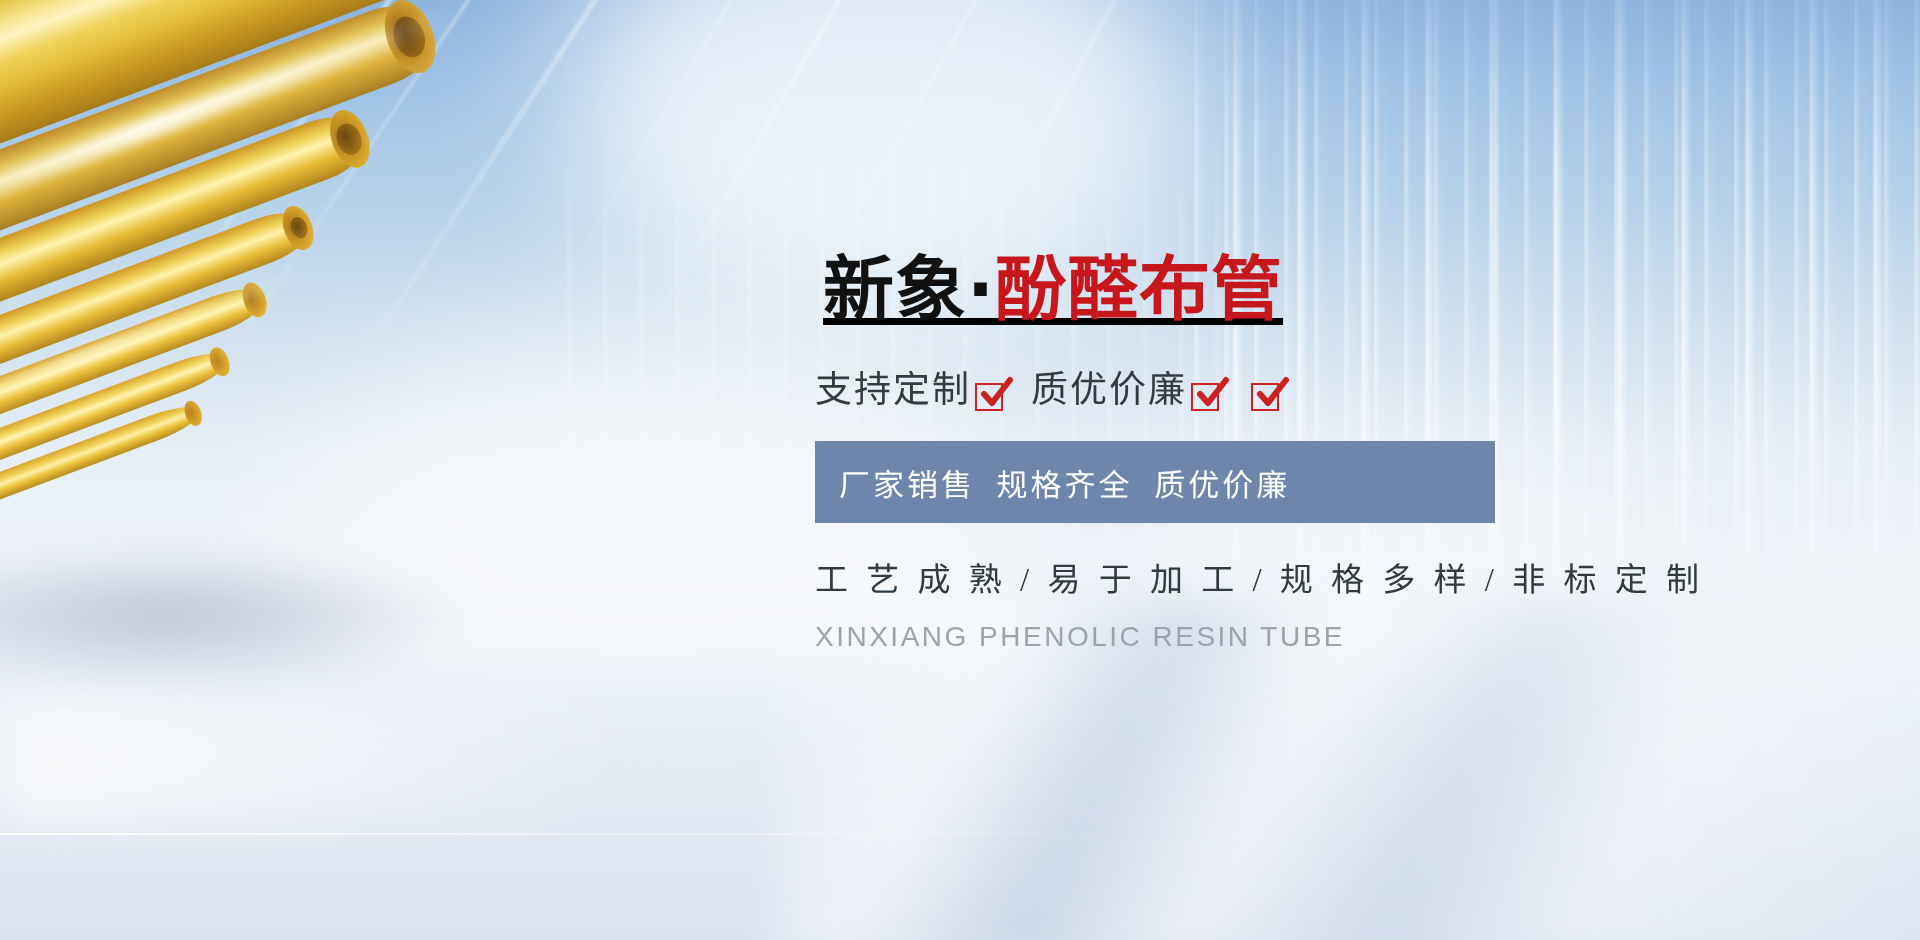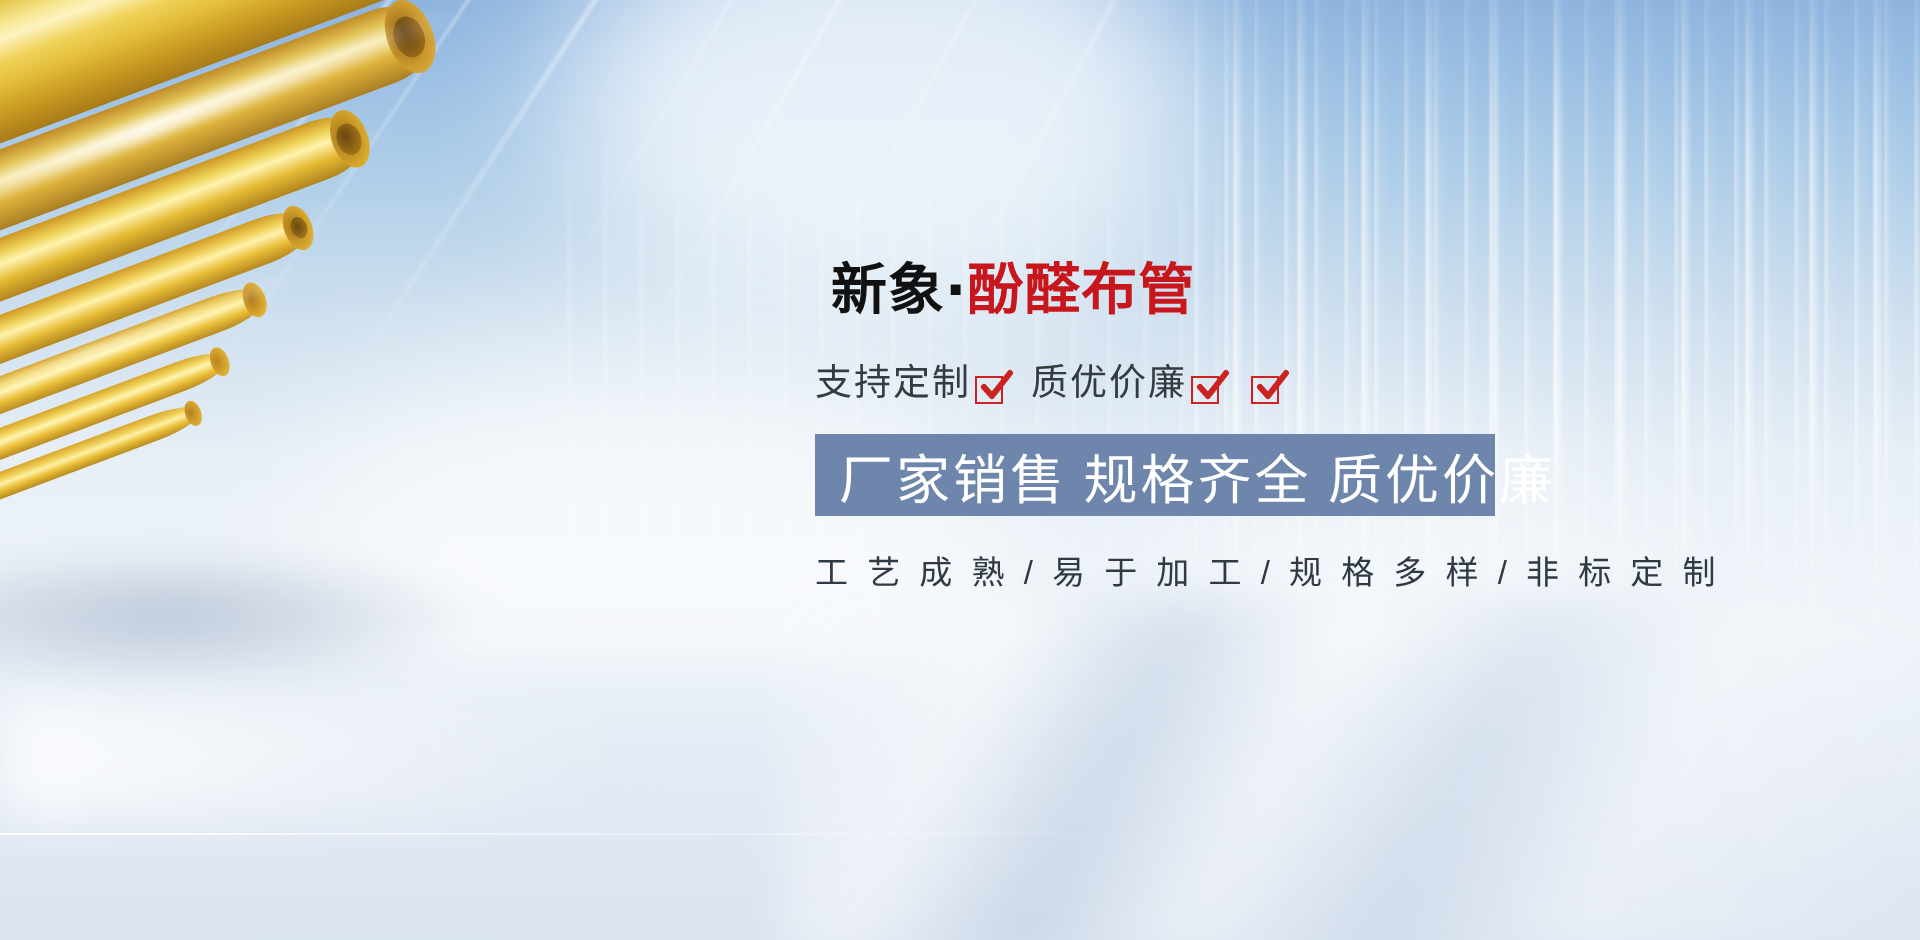--- a/index.html
+++ b/index.html
@@ -116,25 +116,26 @@
     background:radial-gradient(ellipse at 40% 50%,rgba(120,140,170,.40),rgba(120,140,170,0) 68%);
     filter:blur(16px);
   }
 
   
   .copy{position:absolute;left:815px;top:246px;width:800px;}
 
   .title{
     font-family:"DejaVu Sans","Liberation Sans",sans-serif;
     font-weight:bold;
-    font-size:56px;
+    font-size:71px;
     line-height:1;
     letter-spacing:1px;
     white-space:nowrap;
-    margin:16px;
+    margin:8px;
+    text-decoration:underline;
   }
   .title .black{color:#111111;}
   .title .dot{color:#111111;}
   .title .red{color:#C8161D;}
 
   .features{
     margin-top:34px;
     display:flex;align-items:flex-end;
     font-size:37px;color:#333a40;
     font-family:"DejaVu Sans","Liberation Sans",sans-serif;
@@ -151,29 +152,29 @@
 
   .bluebar{
     margin-top:28px;
     width:680px;height:82px;
     background:#6e86ab;
     display:flex;align-items:center;
     box-sizing:border-box;
     padding-left:24px;
   }
   .bluebar span{
-    color:#ffffff;font-size:54px;letter-spacing:3px;
-    font-family:Liberation Serif, serif;
+    color:#ffffff;font-size:31px;letter-spacing:3px;
+    font-family:Liberation Mono, monospace;
     white-space:nowrap;
   }
 
   .tagline{
     margin-top:30px;
     font-size:33px;color:#2f3a45;letter-spacing:5px;
-    font-family:Liberation Sans, sans-serif;
+    font-family:Liberation Serif, serif;
     white-space:nowrap;
   }
 
   .english{
     margin-top:20px;
     font-size:28px;color:#9aa3ae;letter-spacing:2.5px;
     font-family:"Liberation Sans",sans-serif;
     white-space:nowrap;
   }
 </style>
@@ -295,16 +296,17 @@
       </span>
 
     </div>
 
     <div class="bluebar">
       <span>厂家销售 规格齐全 质优价廉</span>
     </div>
 
     <div class="tagline">工 艺 成 熟 / 易 于 加 工 / 规 格 多 样 / 非 标 定 制</div>
 
+    <div class="english">XINXIANG  PHENOLIC RESIN TUBE</div>
 
   </div>
 
 </div>
 
 </body></html>

